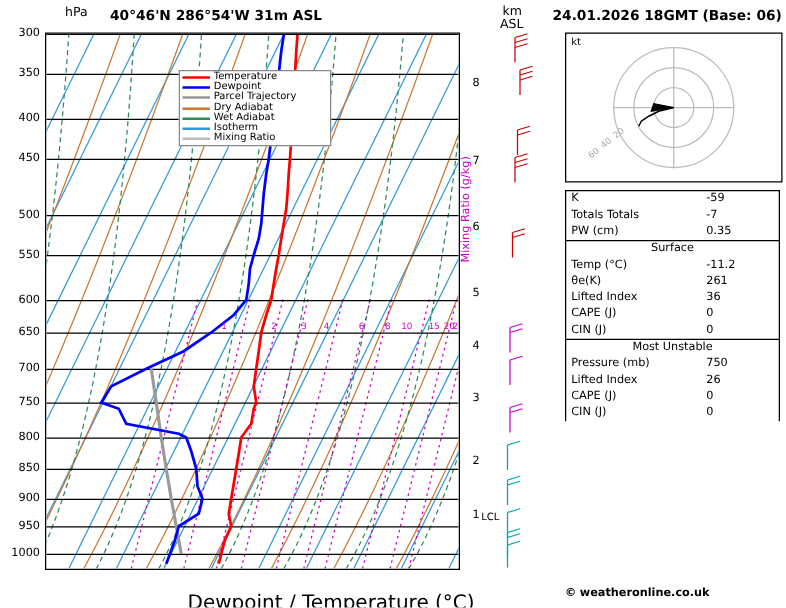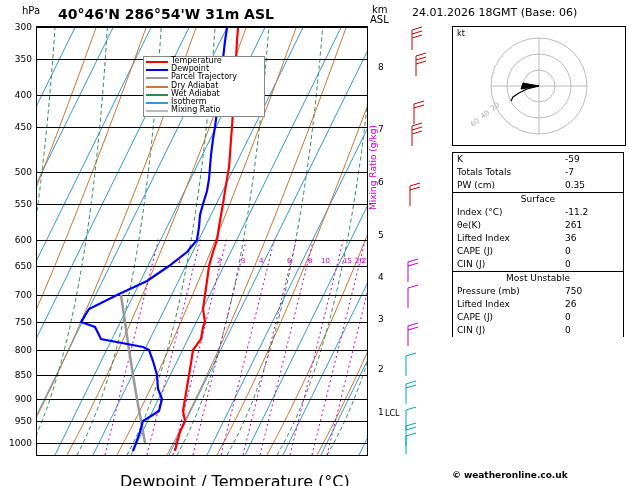--- a/index.html
+++ b/index.html
@@ -1,28 +1,28 @@
 <!DOCTYPE html>
 <html><head>
 <meta charset="utf-8">
 <style>
   html,body{margin:0;padding:0;background:#fff;}
   body{width:629px;height:486px;position:relative;font-family:"DejaVu Sans",sans-serif;}
   .root{position:absolute;left:0;top:0;width:629px;height:486px;overflow:hidden;}
 
   
-  .t{position:absolute;white-space:nowrap;font-size:9px;color:#000;}
+  .t{position:absolute;white-space:nowrap;font-size:9px;color:#000;margin-left:30px;}
   .tb{font-weight:bold;}
 
   
   #hpa-label{left:22px;top:5px;font-size:10px;}
-  #station-title{left:58px;top:6px;font-size:14px;font-weight:bold;text-align:center;}
+  #station-title{left:58px;top:6px;font-size:11px;font-weight:bold;text-align:center;}
   #km-label{left:372px;top:4px;font-size:10px;}
   #asl-label{left:370px;top:14px;font-size:10px;}
-  #run-title{left:412px;top:6px;font-size:11px;font-weight:normal;text-align:right;}
+  #run-title{left:412px;top:6px;font-size:11px;font-weight:bold;text-align:right;}
 
   
   #plot{position:absolute;left:36px;top:26px;width:330px;height:428px;border:1px solid #000;overflow:hidden;background:#fff;}
   #plot svg{position:absolute;left:0;top:0;}
 
   
   .ylab{position:absolute;font-size:9px;color:#000;text-align:right;width:30px;left:2px;}
   .xlab{position:absolute;font-size:9px;color:#000;text-align:center;width:30px;margin-top:28px;}
   #xaxis-title{left:120px;top:472px;font-size:16px;}
 
@@ -324,21 +324,21 @@
         <span class="k">PW (cm)</span>
         <span class="v">0.35</span>
       </div>
     </div>
 
     <div class="tsec">
       <div class="thead">
         <span>Surface</span>
       </div>
       <div class="trow">
-        <span class="k">Index (°C)</span>
+        <span class="k">Temp (°C)</span>
         <span class="v">-11.2</span>
       </div>
       <div class="trow">
         <span class="k">θe(K)</span>
         <span class="v">261</span>
       </div>
       <div class="trow">
         <span class="k">Lifted Index</span>
         <span class="v">36</span>
       </div>

